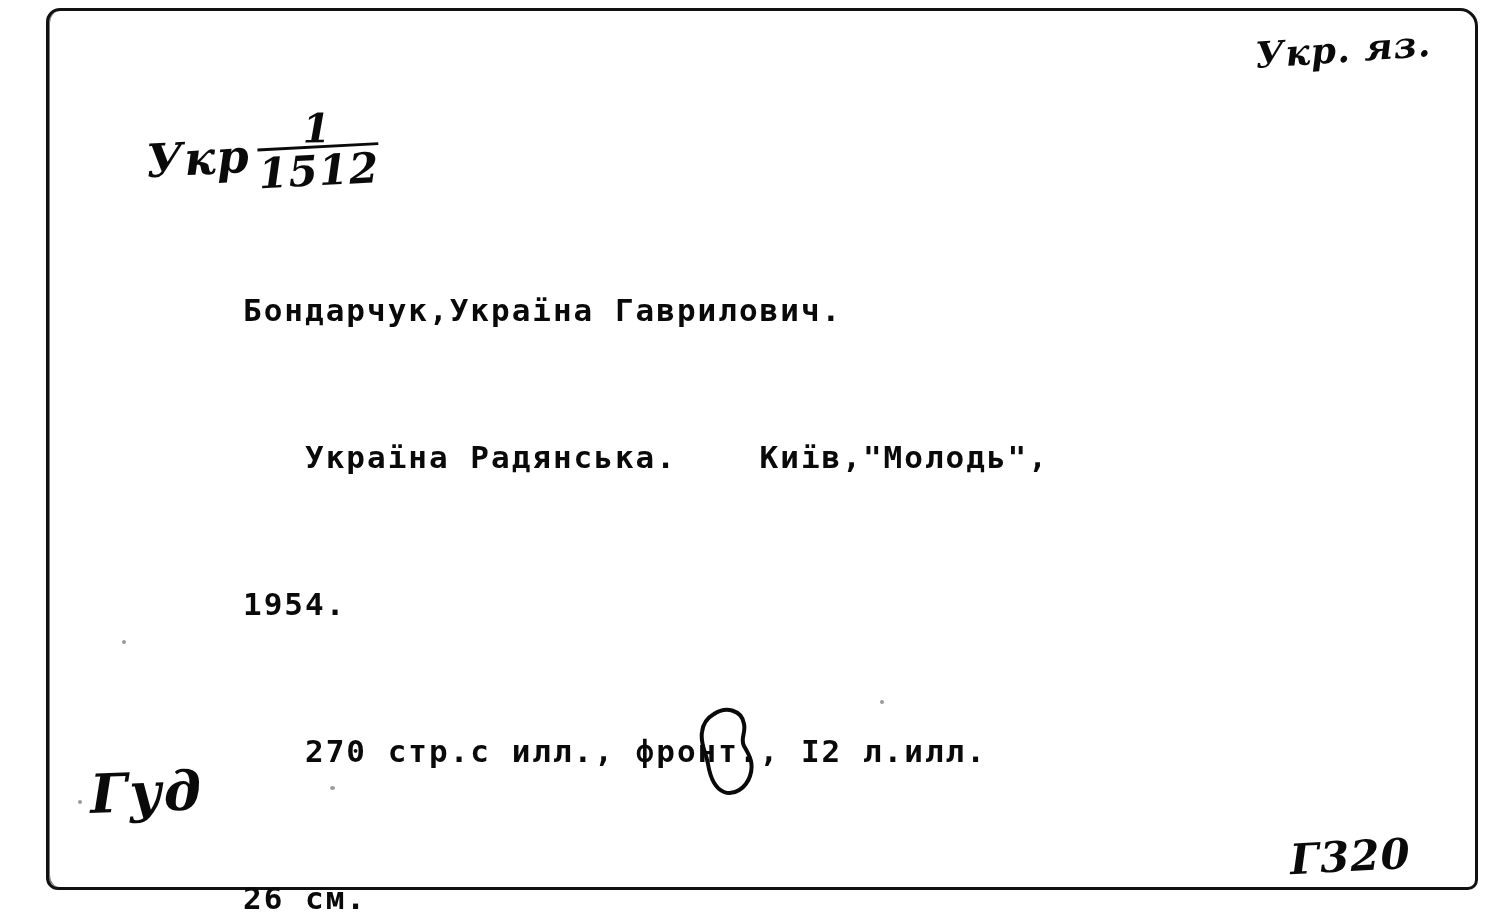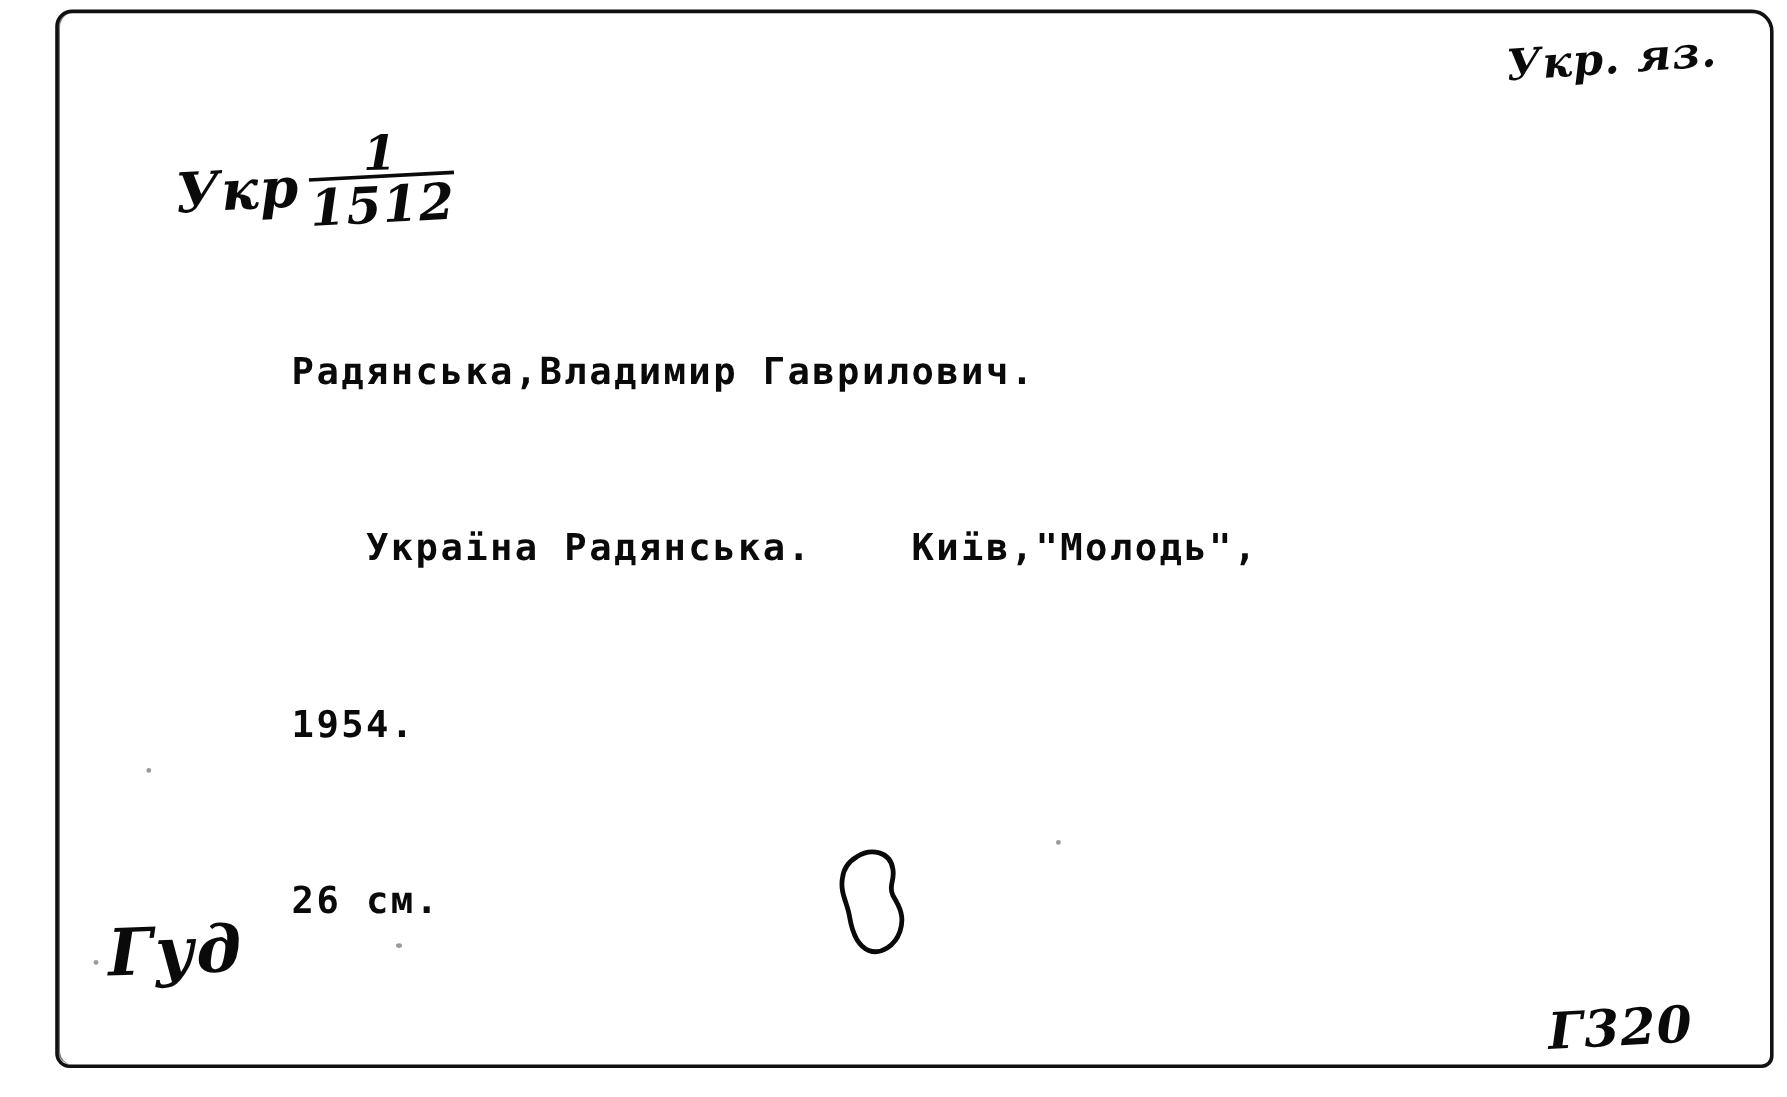--- a/index.html
+++ b/index.html
@@ -163,23 +163,24 @@
   <div class="card-border"></div>
   <div class="card-border-inner"></div>
 
   <div class="hand" id="shelf-mark">
     <span>Укр</span><span class="frac"><span class="num">1</span><span class="den">1512</span></span>
   </div>
 
   <div class="hand" id="lang-tag">Укр. яз.</div>
 
   <div class="typed" id="body-block">
-    <span class="line">Радянська,Владимир Гаврилович.</span>
+    <span class="line">Бондарчук,Україна Гаврилович.</span>
     <span class="line">   Україна Радянська.    Київ,"Молодь",</span>
     <span class="line">1954.</span>
+    <span class="line">   270 стр.с илл., фронт., I2 л.илл.</span>
     <span class="line">26 см.</span>
     
     
   </div>
 
   <svg id="ink-blot" viewBox="0 0 74 92">
     <path d="M22,8 C34,0 50,4 52,18 C54,28 48,32 52,40 C58,50 62,58 58,70 C54,82 42,90 32,86 C22,82 18,70 16,58 C14,46 8,38 10,26 C11,17 15,12 22,8 Z" fill="none" stroke="#0a0a0a" stroke-width="4"></path>
   </svg>
 
   <div class="hand" id="bottom-left-mark">Гуд</div>

